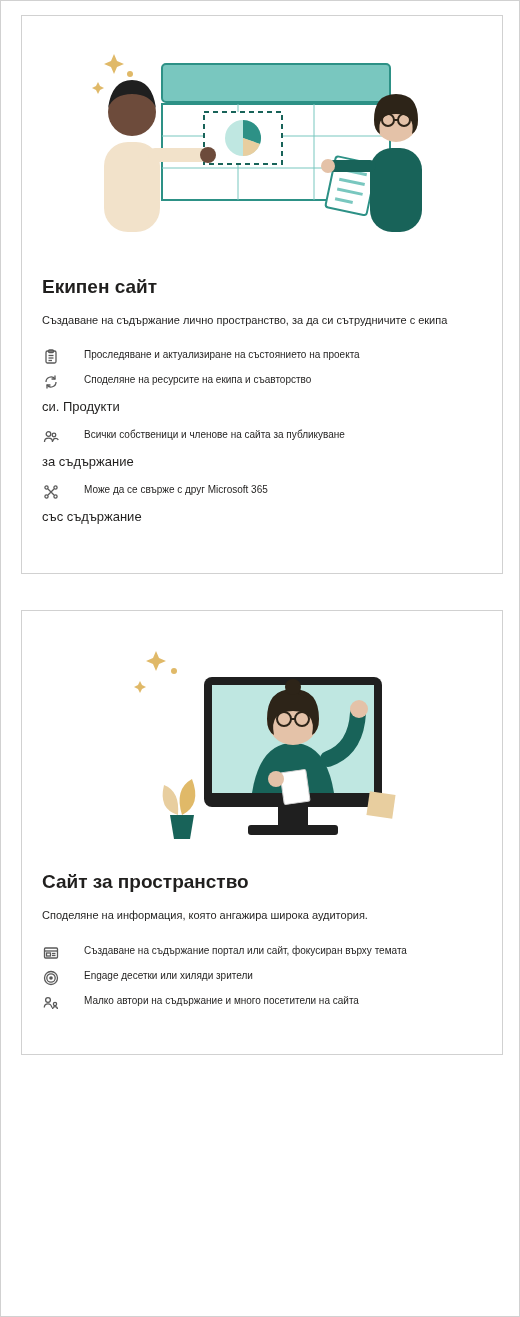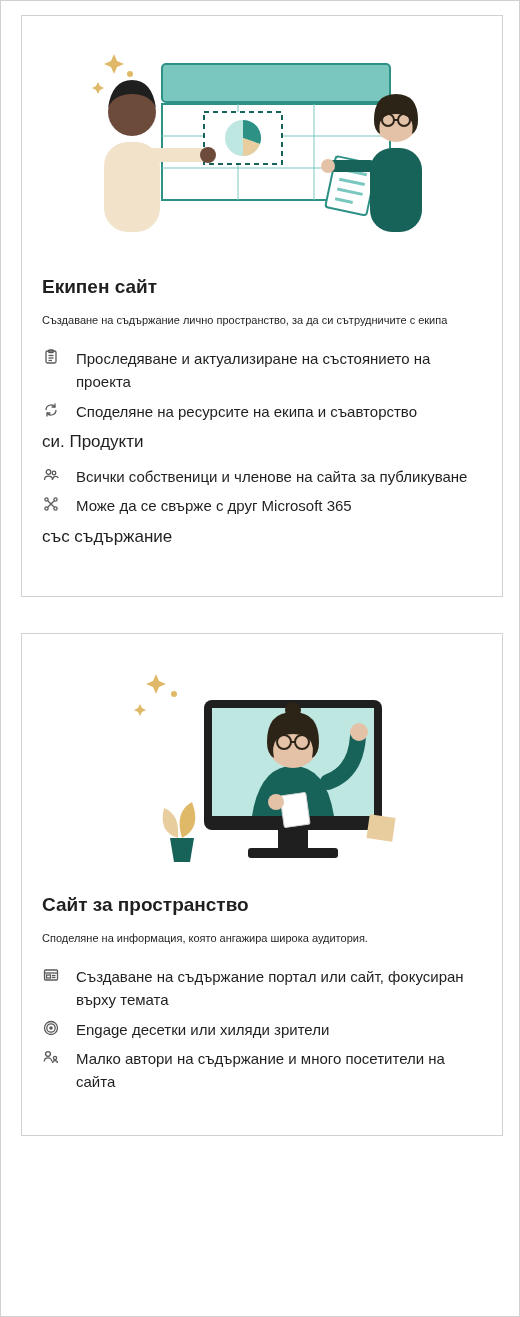--- a/index.html
+++ b/index.html
@@ -53,39 +53,39 @@
   .desc {
     font-size: 11px;
     line-height: 1.55;
     color: var(--text);
     margin-bottom: 18px;
   }
   .features { margin-top: 6px; }
   .feat {
     display: flex;
     align-items: flex-start;
-    gap: 16px;
+    gap: 24px;
     margin-bottom: 6px;
-    font-size: 15px;
+    font-size: 10px;
     line-height: 1.55;
   }
   .feat .ico {
     width: 18px;
     height: 18px;
     flex: 0 0 18px;
     display: flex;
     align-items: center;
     justify-content: center;
     color: #595959;
     margin-top: 1px;
   }
   .feat .ico svg { width: 16px; height: 16px; }
   .feat .txt { flex: 1; }
   .cont {
-    font-size: 17px;
+    font-size: 13px;
     line-height: 1.55;
     margin: 4px 0 10px 0;
     color: var(--text);
   }
 </style>
 </head>
 <body>
 
 <div class="wrap">
 
@@ -176,20 +176,21 @@
         <span class="ico">
           <svg viewBox="0 0 16 16" fill="none" stroke="currentColor" stroke-width="1.3">
               <circle cx="5.5" cy="5" r="2.3"></circle>
               <circle cx="11" cy="6" r="1.8"></circle>
               <path d="M1.5 13c0-2.3 1.8-3.8 4-3.8s4 1.5 4 3.8"></path>
               <path d="M9.8 12.2c.2-1.7 1.4-2.8 3-2.8 1.2 0 2 .6 2.5 1.6"></path>
             </svg>
         </span>
         <span class="txt">Всички собственици и членове на сайта за публикуване</span>
       </div>
+      <div class="cont">за съдържание</div>
 
       <div class="feat">
         <span class="ico">
           <svg viewBox="0 0 16 16" fill="none" stroke="currentColor" stroke-width="1.3">
               <circle cx="3.5" cy="3.5" r="1.6"></circle>
               <circle cx="12.5" cy="3.5" r="1.6"></circle>
               <circle cx="3.5" cy="12.5" r="1.6"></circle>
               <circle cx="12.5" cy="12.5" r="1.6"></circle>
               <path d="M5 5l6 6M11 5l-6 6"></path>
             </svg>

